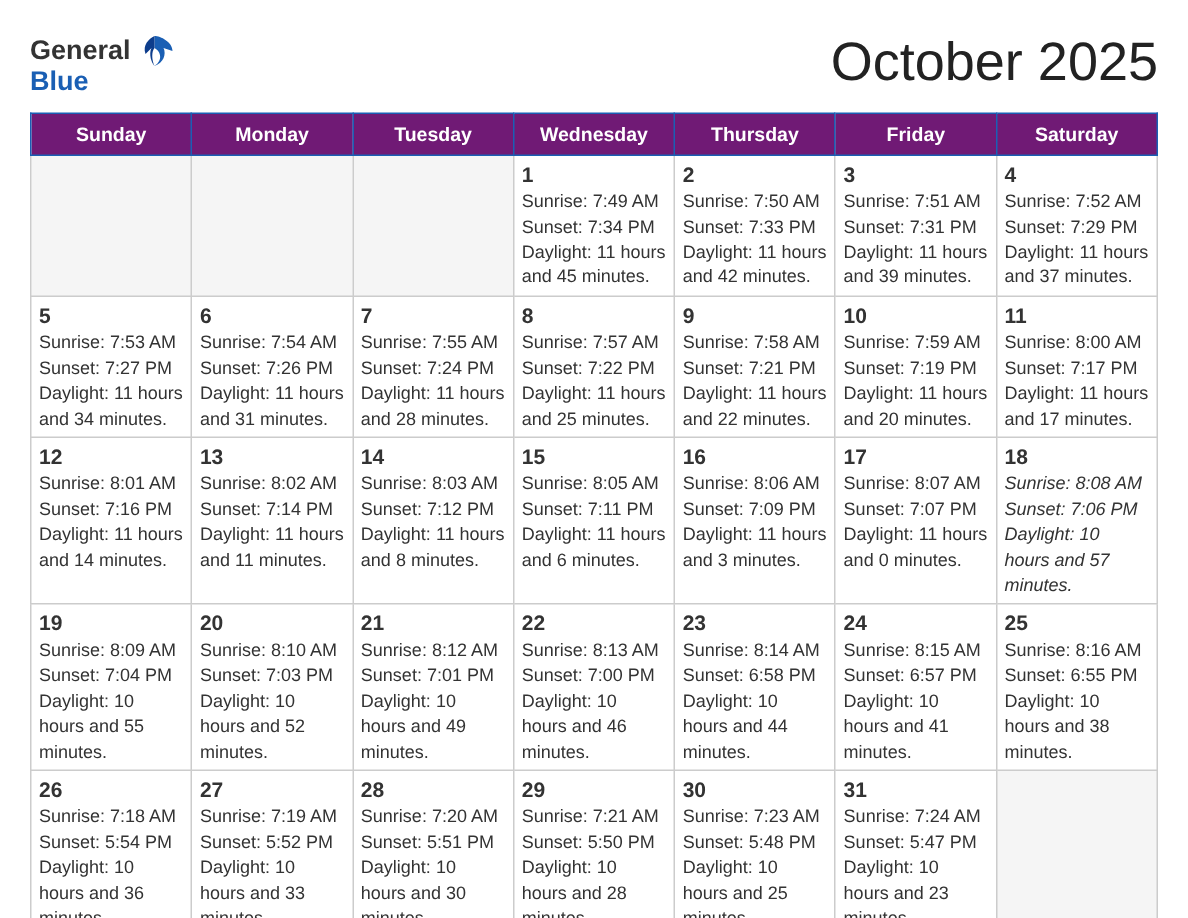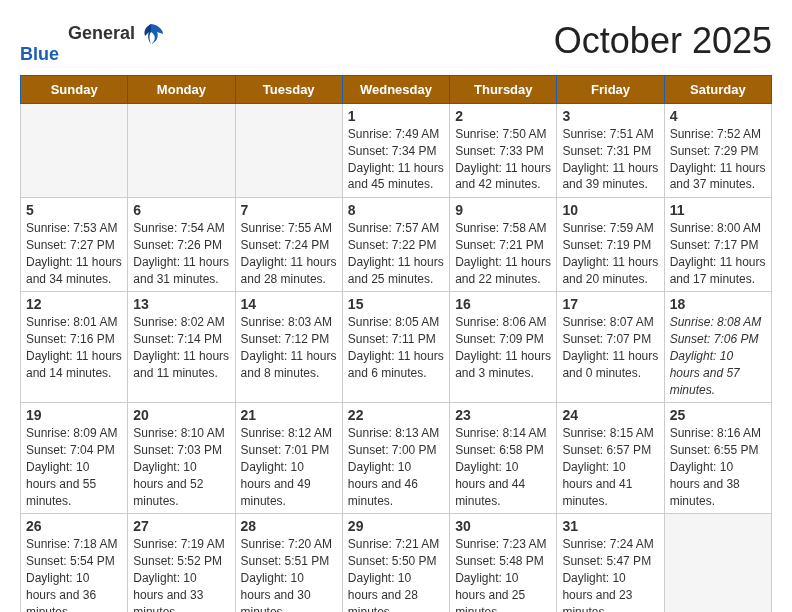--- a/index.html
+++ b/index.html
@@ -17,21 +17,20 @@
       margin-bottom: 10px;
     }
     .logo {
       display: flex;
       align-items: center;
     }
     .logo-text {
       font-size: 18px;
       font-weight: bold;
       line-height: 1.1;
-      margin-left: 48px;
     }
     .logo-general { color: #333; }
     .logo-icon {
       width: 28px;
       height: 28px;
       margin-left: 2px;
     }
     .title-section {
       text-align: right;
     }
@@ -43,21 +42,21 @@
     .location {
       font-size: 16px;
       color: #444;
     }
     .calendar {
       width: 100%;
       border-collapse: collapse;
       border: 1px solid #ccc;
     }
     .calendar th {
-      background: #a16207;
+      background: #701a75;
       color: #fff;
       text-align: center;
       padding: 6px 4px;
       font-size: 13px;
       font-weight: bold;
       border: 1px solid #1a5fb4;
     }
     .calendar td {
       vertical-align: top;
       border: 1px solid #ccc;

